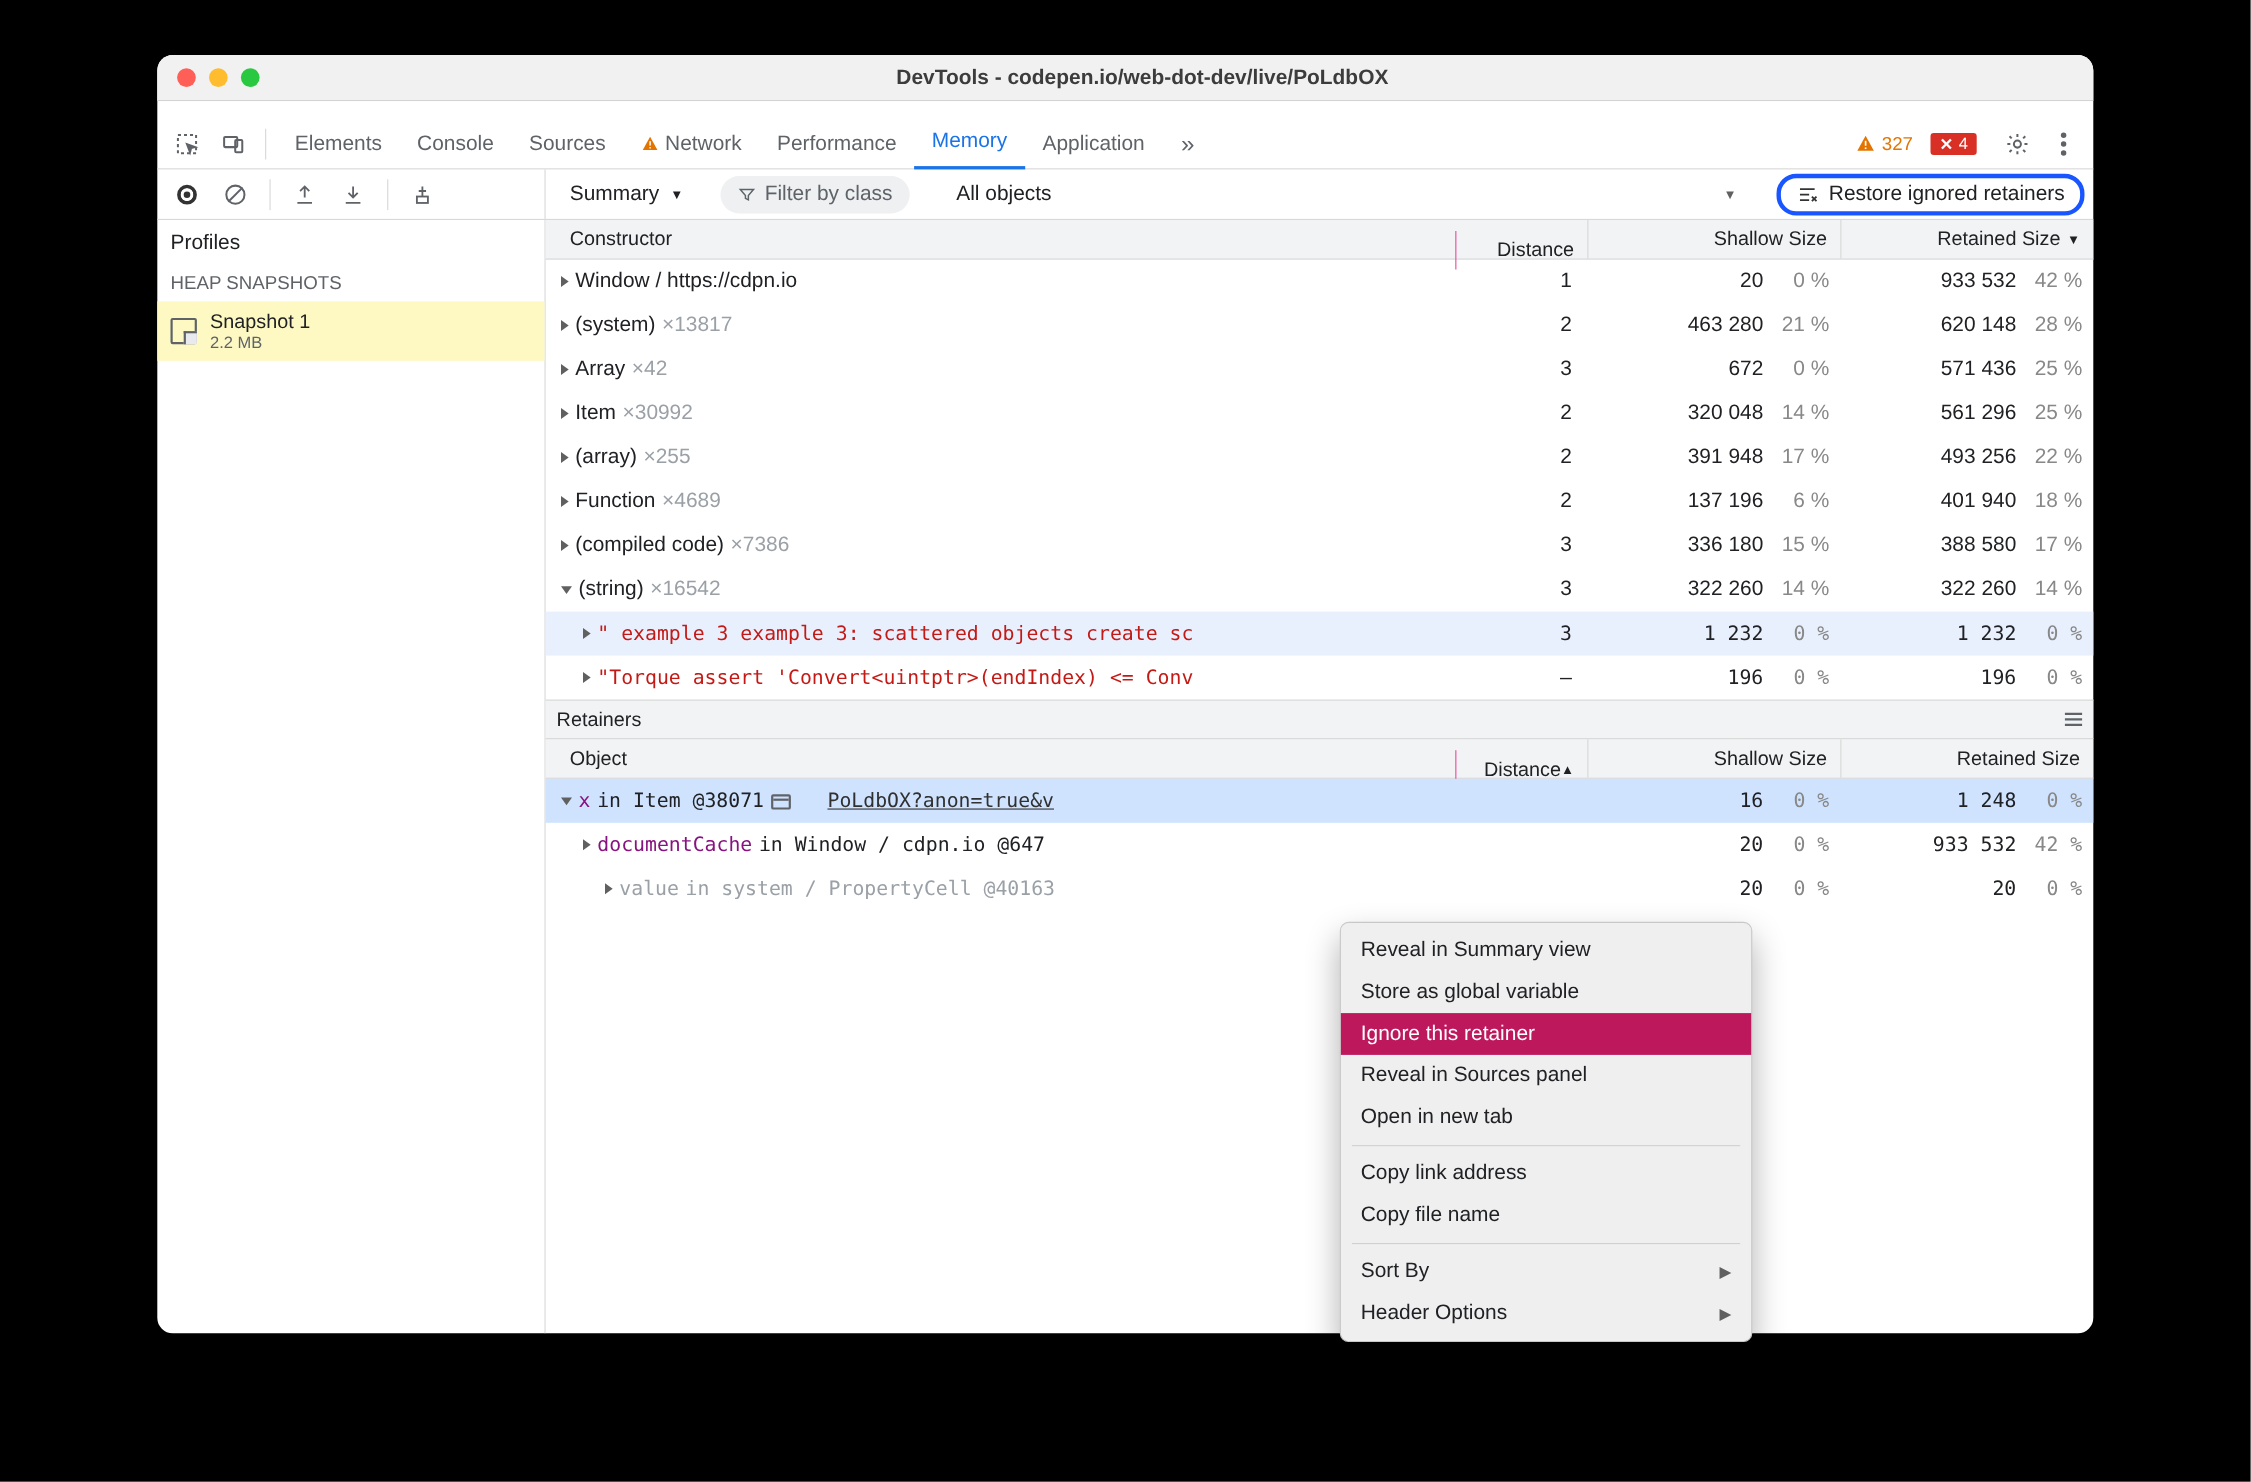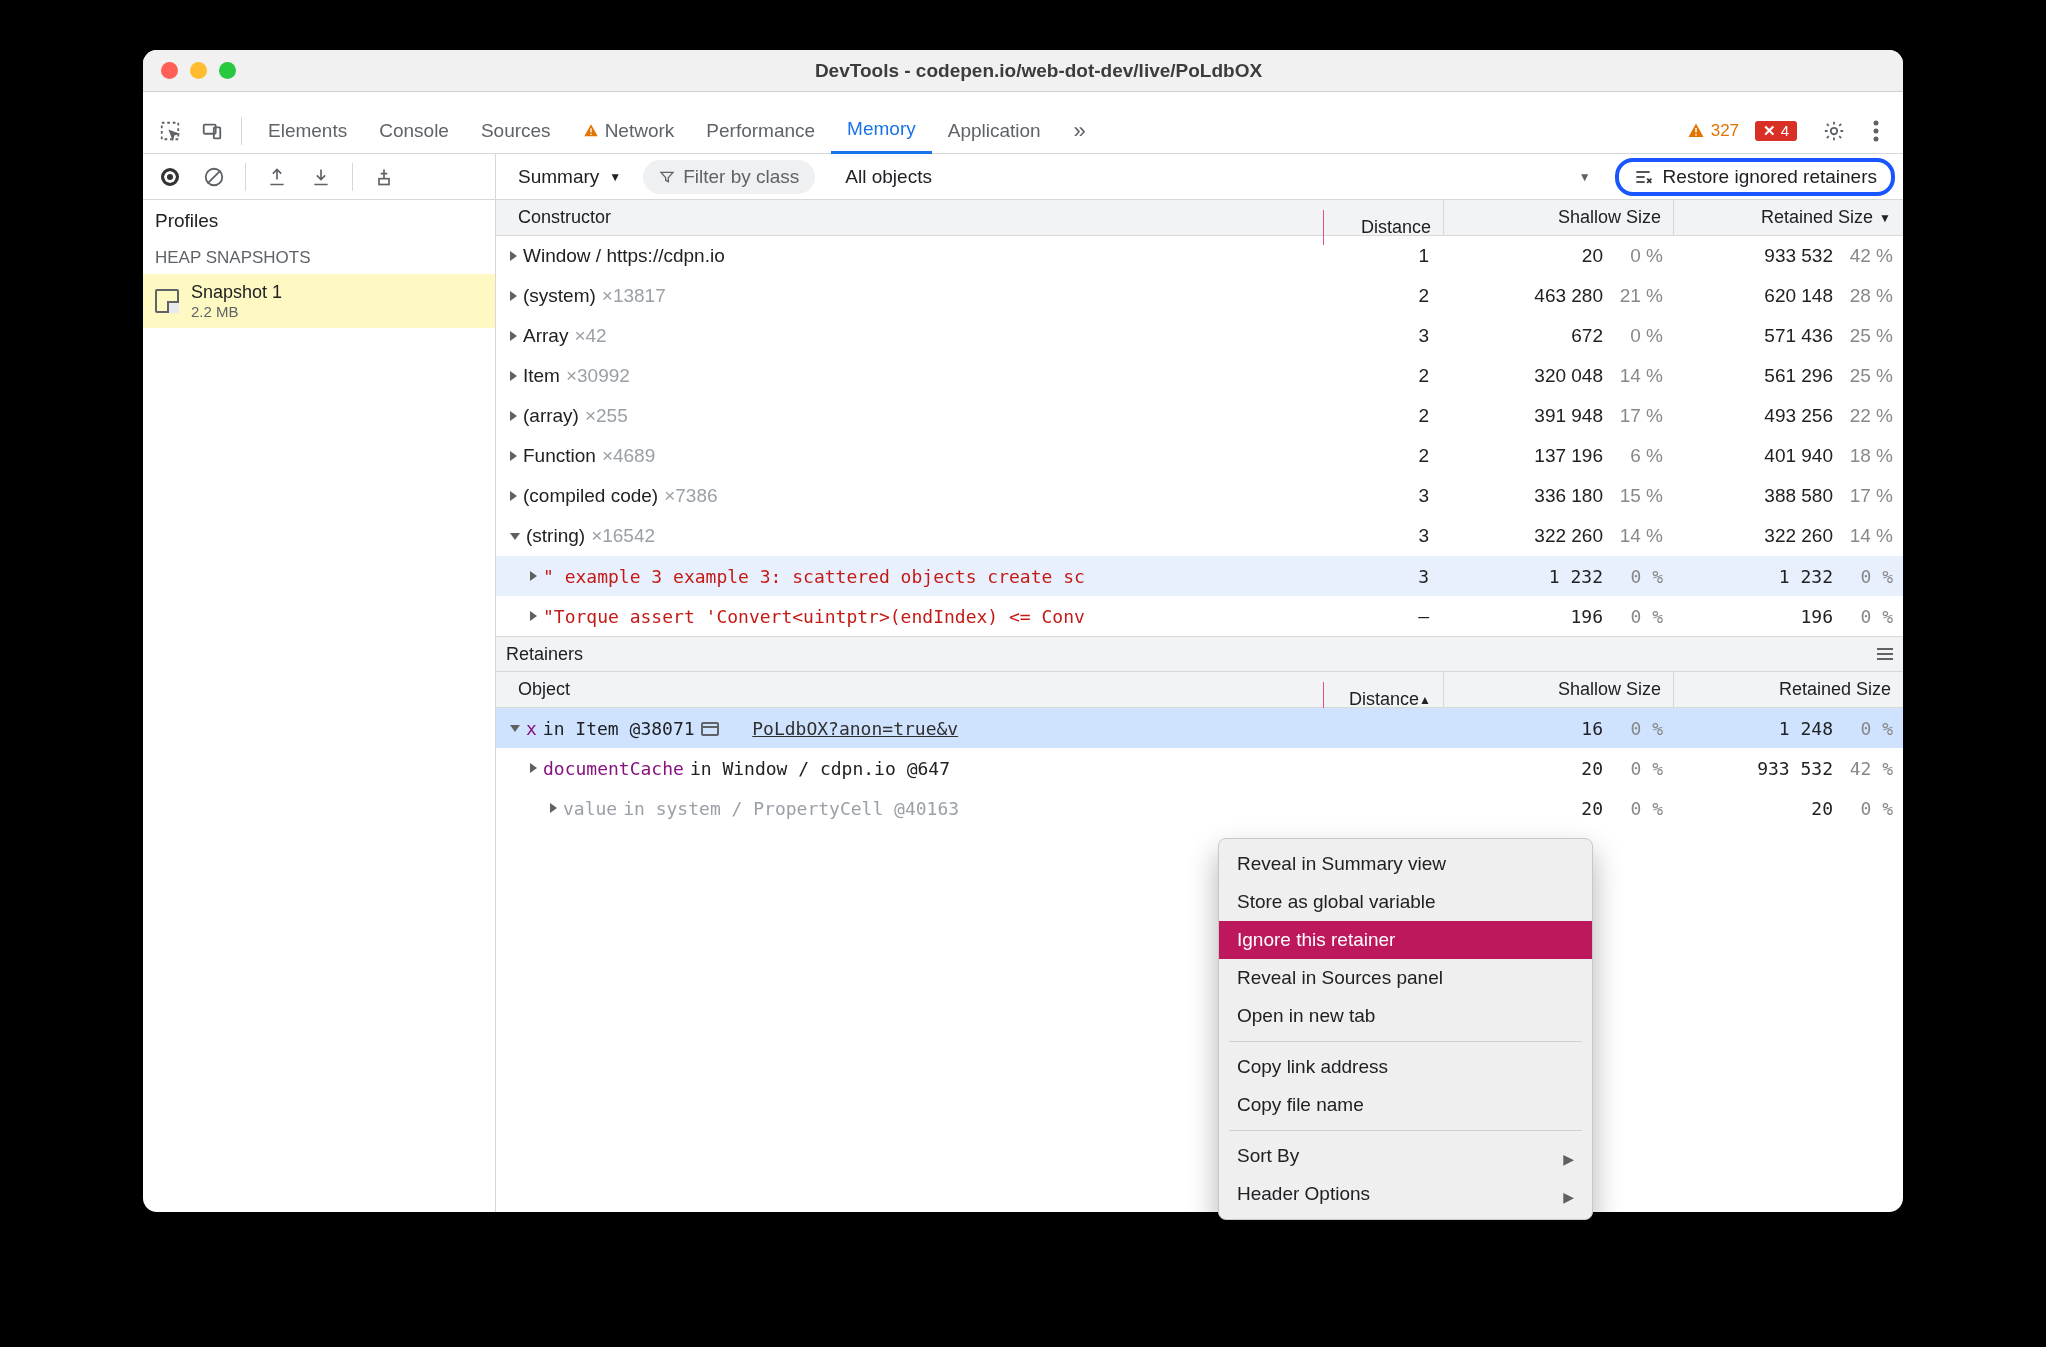--- a/index.html
+++ b/index.html
@@ -58,21 +58,21 @@
   
   .toolbar {
     height: 46px;
     display:flex;
     align-items:center;
     border-bottom:1px solid #d8d8d8;
     padding: 0 8px;
   }
   .toolleft { display:flex; align-items:center; gap:6px; width: 345px; border-right:1px solid #d8d8d8; height:100%;}
   .recbtn { width:18px; height:18px; border:3px solid #333; border-radius:50%; background:#333; box-shadow: inset 0 0 0 3px #fff; }
-  .toolright { display:flex; align-items:center; gap:12px; padding-left:12px; flex:1;}
+  .toolright { display:flex; align-items:center; gap:24px; padding-left:12px; flex:1;}
   .dropdown { display:flex; align-items:center; gap:10px; font-size:19px; padding:0 10px; cursor:pointer;}
   .filterpill { background:#eef0f2; border-radius:18px; padding:6px 16px; display:flex; align-items:center; gap:8px; color:#5f6368; font-size:19px;}
   .restore { border:4px solid #1a56ff; border-radius:18px; padding:4px 14px; display:flex; align-items:center; gap:10px; font-size:19px; color:#202124; margin-left: 8px;}
   
   .main { display:flex; height: 1012px; }
   .sidebar { width: 353px; border-right:1px solid #d8d8d8; }
   .sidesec { padding: 10px 12px; font-size:19px; }
   .sidehead { color:#5f6368; font-size:17px; padding:6px 12px; }
   .snapitem { display:flex; align-items:center; gap:12px; padding:8px 12px; background:#fef9c3; }
   .snapicon { width:24px; height:24px; border:2px solid #5f6368; border-radius:2px; position:relative;}
@@ -110,21 +110,21 @@
     left: 1075px;
     top: 788px;
     width: 375px;
     background:#efefef;
     border:1px solid #c8c8c8;
     border-radius:8px;
     box-shadow: 0 14px 30px rgba(0,0,0,0.3);
     padding:6px 0;
     font-size:19px;
   }
-  .ctxitem { padding:8px 18px; display:flex; align-items:flex-end; justify-content:space-between; cursor:pointer;}
+  .ctxitem { padding:8px 18px; display:flex; align-items:center; justify-content:space-between; cursor:pointer;}
   .ctxitem.hl { background:#be185d; color:#fff; }
   .ctxsep { height:1px; background:#d0d0d0; margin:6px 10px;}
   .subarrow { font-size:14px; color:#606060;}
   .sortarrow { font-size:12px; }
 </style>
 </head>
 <body>
 
 <div class="window">
 

